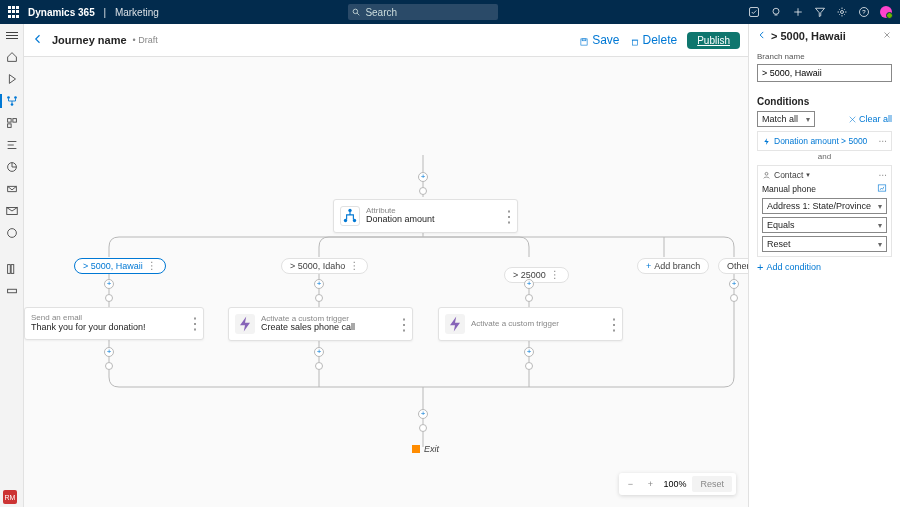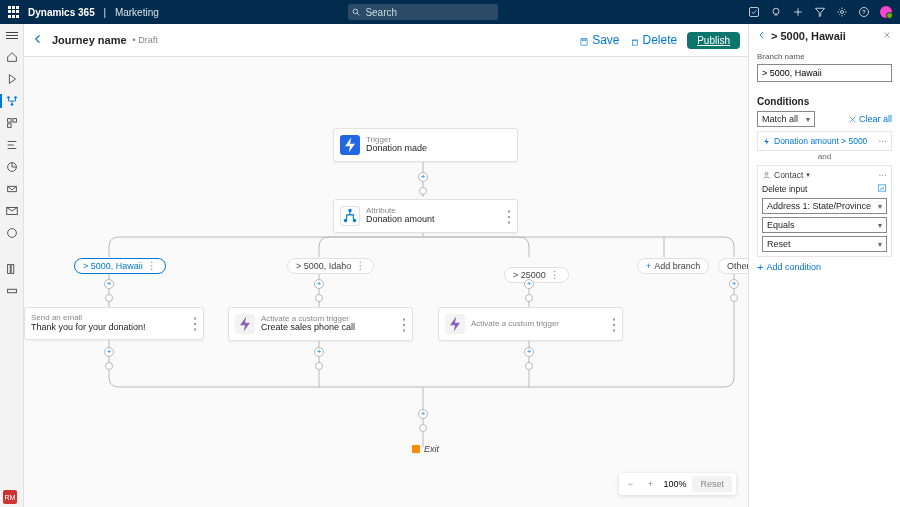--- a/index.html
+++ b/index.html
@@ -274,31 +274,20 @@
         <line x1="295" y1="215" x2="295" y2="310"></line>
         <line x1="505" y1="215" x2="505" y2="310"></line>
         <line x1="710" y1="215" x2="710" y2="310"></line>
         <path d="M85 310 V320 Q85 330 95 330 H700 Q710 330 710 320 V310"></path>
         <line x1="295" y1="310" x2="295" y2="330"></line>
         <line x1="505" y1="310" x2="505" y2="330"></line>
         <line x1="399" y1="330" x2="399" y2="390"></line>
       </g>
     </svg>
 
-    <div class="node-card" style="left:309px; top:71px; width:185px;">
-      <div class="ic-box" style="background:#2266e3;">
-            <svg class="ico" viewBox="0 0 16 16">
-              <path d="M9 2L4 9h4l-1 5 5-7H8z" fill="#fff"></path>
-            </svg>
-          </div>
-      <div class="texts">
-            <span class="lbl">Trigger</span>
-            <span class="nm">Donation made</span>
-          </div>
-    </div>
     <div class="plus-node" style="left:394px; top:115px;">+</div>
     <div class="end-dot" style="left:395px; top:130px;"></div>
 
     <div class="node-card" style="left:309px; top:142px; width:185px;">
       <div class="ic-box" style="background:#fff; border:1px solid #e1e1e1; color:#0078d4;">
             <svg class="ico" viewBox="0 0 16 16">
               <circle cx="8" cy="3" r="1.5" fill="#0078d4"></circle>
               <circle cx="4" cy="12" r="1.5" fill="#0078d4"></circle>
               <circle cx="12" cy="12" r="1.5" fill="#0078d4"></circle>
               <path d="M8 4v3M8 7H5v4M8 7h3v4" stroke="#0078d4" fill="none"></path>
@@ -308,21 +297,21 @@
             <span class="lbl">Attribute</span>
             <span class="nm">Donation amount</span>
           </div>
       <div class="more">⋮</div>
     </div>
 
     <div class="branch-chip sel" style="left:50px; top:201px;">
           <span>&gt; 5000, Hawaii</span>
           <span class="more-dots">⋮</span>
         </div>
-    <div class="branch-chip" style="left:263px; top:201px;">
+    <div class="branch-chip" style="left:257px; top:201px;">
           <span>&gt; 5000, Idaho</span>
           <span class="more-dots">⋮</span>
         </div>
     <div class="branch-chip" style="left:480px; top:210px;">
           <span>&gt; 25000</span>
           <span class="more-dots">⋮</span>
         </div>
     <div class="add-branch-chip" style="left:613px; top:201px;">
           <span style="color:#0078d4;">+</span>
           <span>Add branch</span>
@@ -438,21 +427,21 @@
       <div class="subhdr">
         <svg style="width:9px;height:9px" viewBox="0 0 16 16">
               <circle cx="8" cy="5" r="2.5" stroke="#424242" fill="none"></circle>
               <path d="M3 13c1-3 9-3 10 0" stroke="#424242" fill="none"></path>
             </svg>
         <span>Contact</span>
         <span class="chev" style="font-size:7px;">▾</span>
         <span class="more">⋯</span>
       </div>
       <div class="manual-row">
-        <span>Delete input</span>
+        <span>Manual phone</span>
         <span class="switch-ic"><svg class="ico" viewBox="0 0 16 16">
                 <rect x="2" y="3" width="12" height="10" stroke="#0078d4" fill="none"></rect>
                 <path d="M5 11l2-3 2 2 2-4" stroke="#0078d4" fill="none"></path>
               </svg></span>
       </div>
       <div class="dropdown">
             <span>Address 1: State/Province</span>
             <span class="chev">▾</span>
           </div>
       <div class="dropdown">

